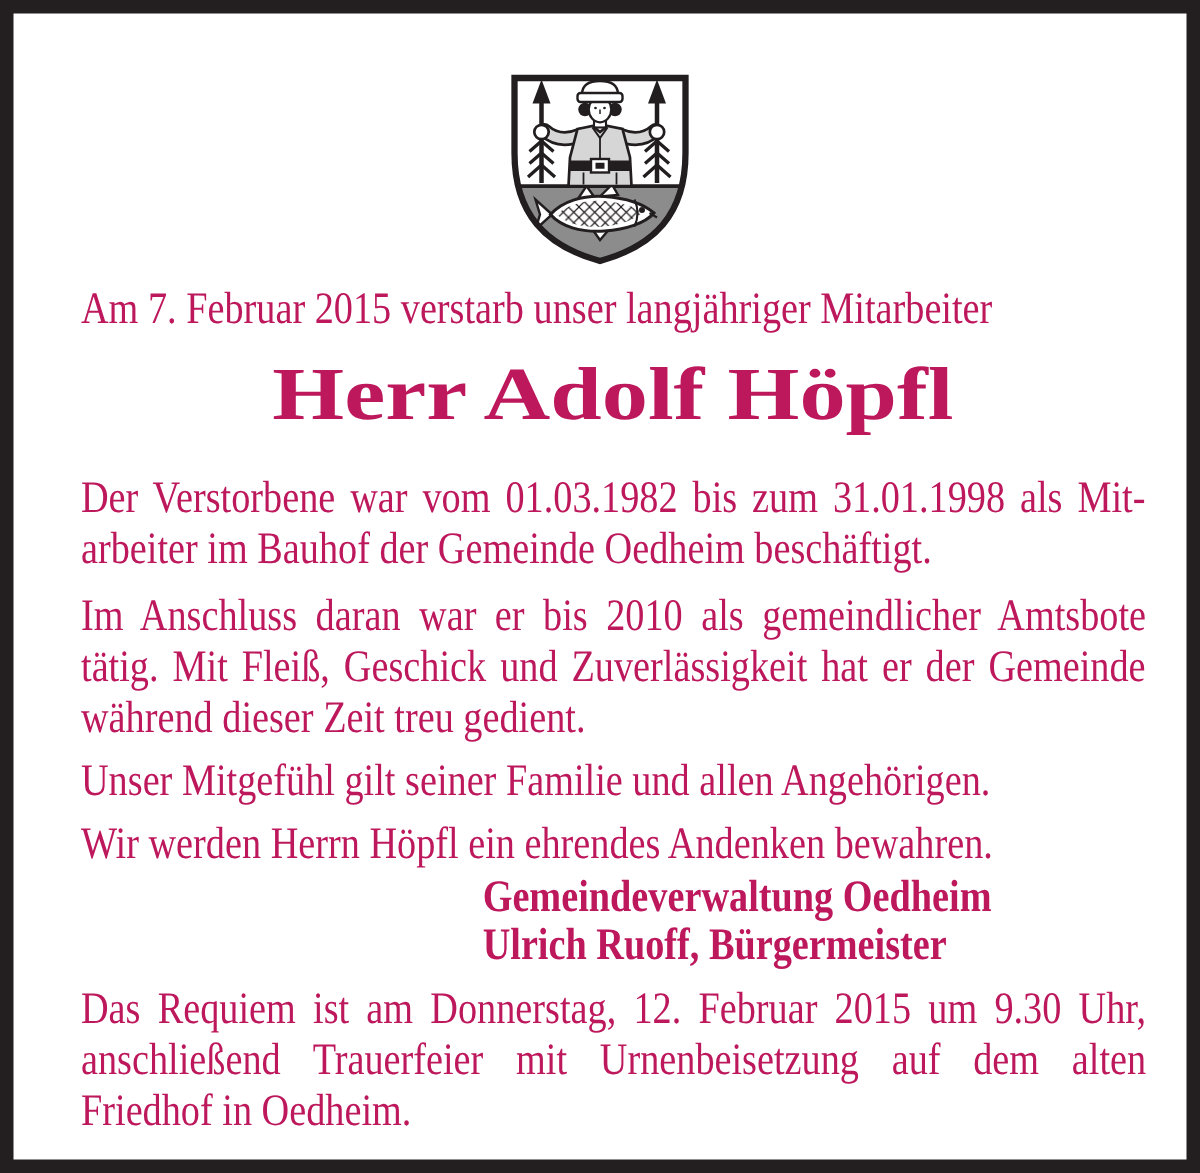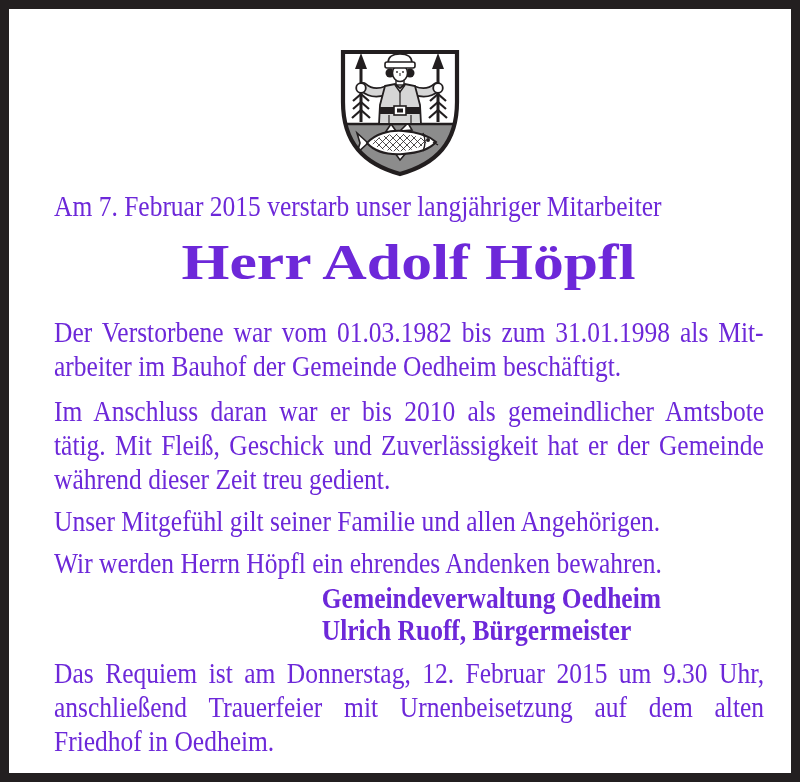--- a/index.html
+++ b/index.html
@@ -4,21 +4,21 @@
 <style>
   html,body{margin:0;padding:0;background:#ffffff;}
   .sheet{
     position:relative;
     width:800px;height:782px;
     box-sizing:border-box;
     border:9px solid #231f20;
     background:#ffffff;
     overflow:hidden;
     font-family:"Liberation Serif", serif;
-    color:#6d28d9;
+    color:#be185d;
   }
   .crest{width:126px;height:132px;margin:38px auto 0;}
   .textcol{
     width:835px;
     margin-left:45px;
     transform:scaleX(0.85);
     transform-origin:0 0;
   }
   .ln{
     height:34px;

